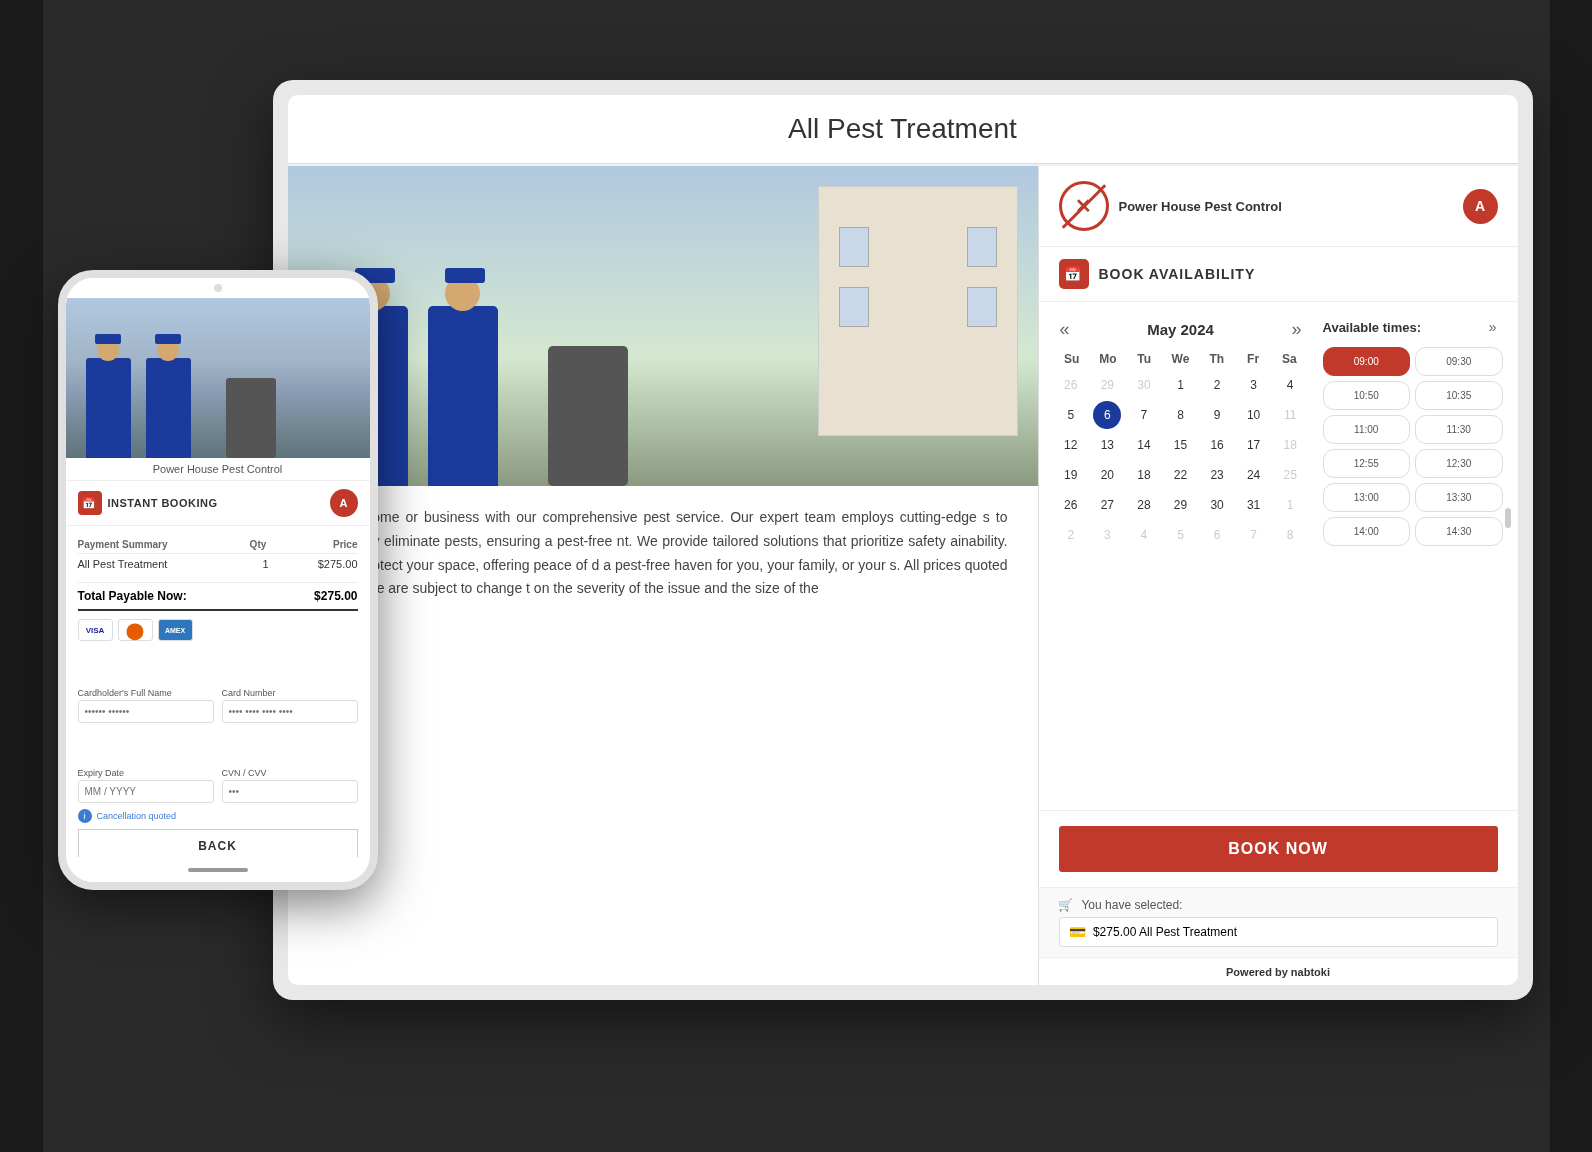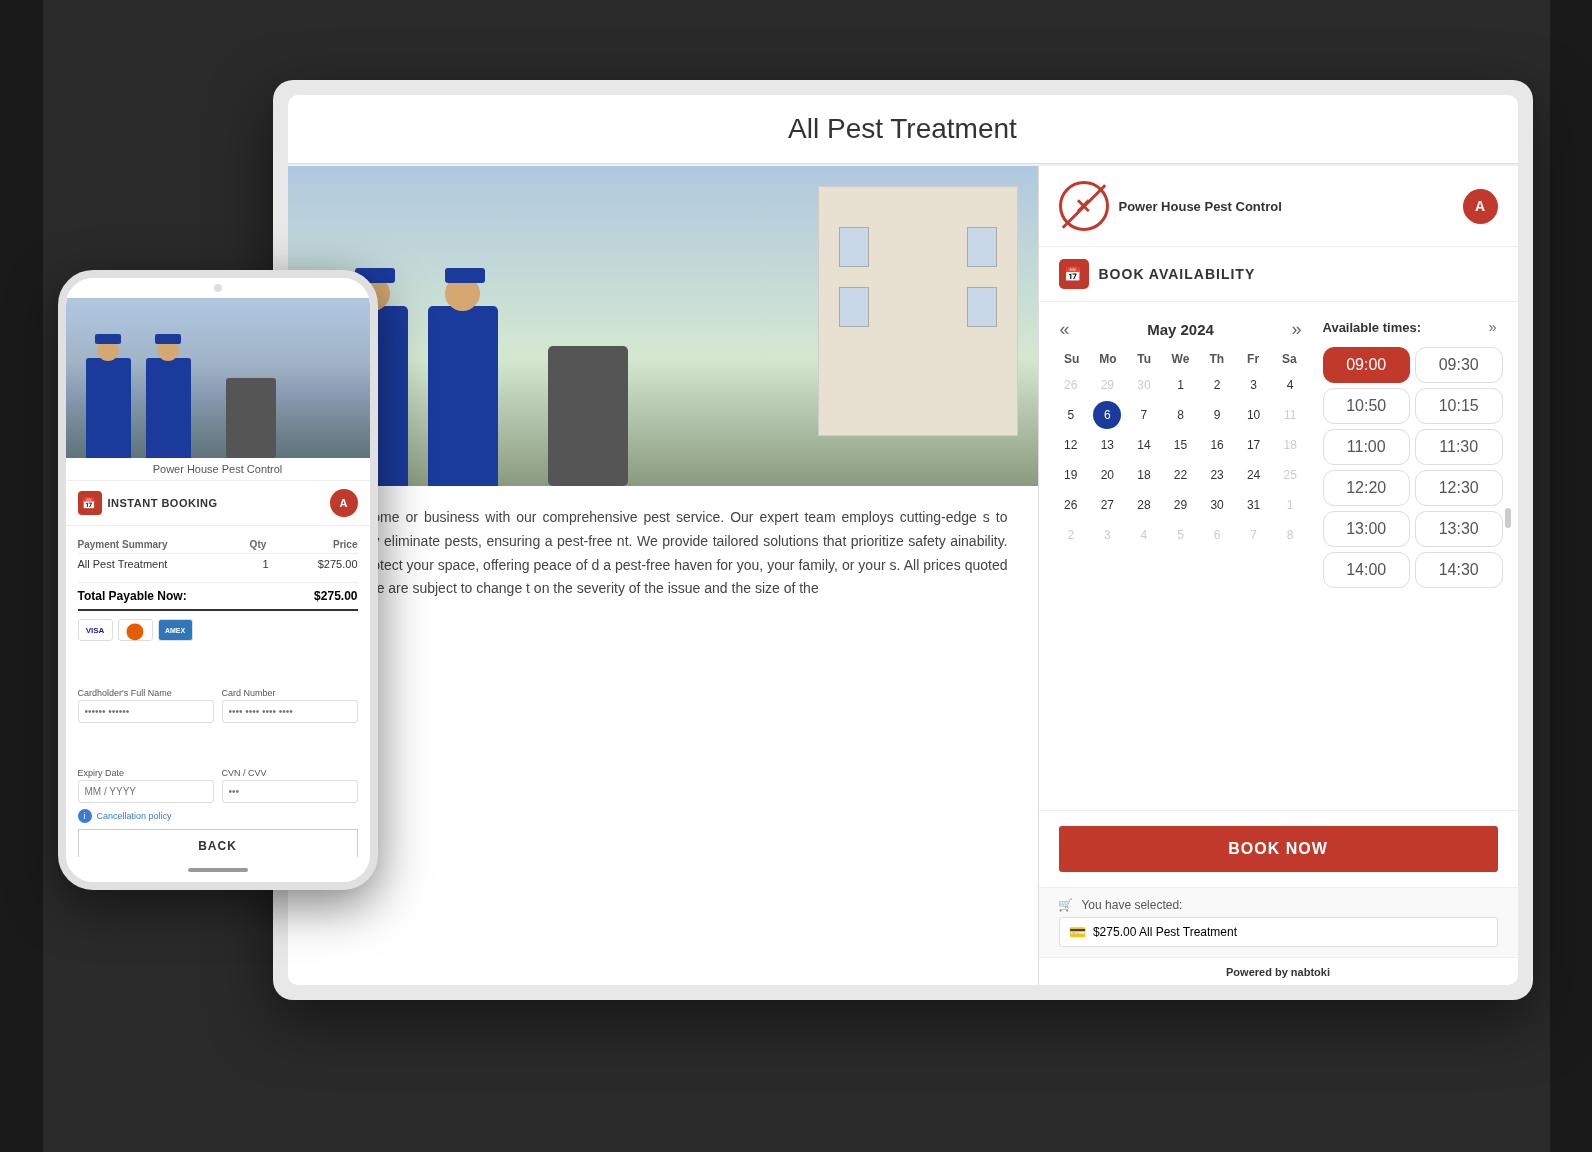--- a/index.html
+++ b/index.html
@@ -326,21 +326,21 @@
     }
     .times-grid {
       display: grid;
       grid-template-columns: 1fr 1fr;
       gap: 5px;
     }
     .time-slot {
       padding: 8px 5px;
       border: 1px solid #ddd;
       text-align: center;
-      font-size: 16px;
+      font-size: 10px;
       color: #555;
       cursor: pointer;
       border-radius: 11px;
     }
     .time-slot.selected {
       background: #c0392b;
       color: white;
       border-color: #c0392b;
     }
 
@@ -795,24 +795,24 @@
 
             <div class="times-section" style="position:relative;">
               <div class="times-header">
                 <span>Available times:</span>
                 <button class="cal-nav-btn" style="font-size:14px;">»</button>
               </div>
               <div class="times-grid">
                 <div class="time-slot selected">09:00</div>
                 <div class="time-slot">09:30</div>
                 <div class="time-slot">10:50</div>
-                <div class="time-slot">10:15</div>
+                <div class="time-slot">10:35</div>
                 <div class="time-slot">11:00</div>
                 <div class="time-slot">11:30</div>
-                <div class="time-slot">12:20</div>
+                <div class="time-slot">12:55</div>
                 <div class="time-slot">12:30</div>
                 <div class="time-slot">13:00</div>
                 <div class="time-slot">13:30</div>
                 <div class="time-slot">14:00</div>
                 <div class="time-slot">14:30</div>
               </div>
               <div class="scroll-indicator"></div>
             </div>
           </div>
 
@@ -936,21 +936,21 @@
           </div>
           <div class="mobile-field">
             <label>CVN / CVV</label>
             <input type="text" placeholder="•••" style="">
           </div>
         </div>
 
         
         <div class="cancellation-policy">
           <div class="info-icon">i</div>
-          <span>Cancellation policy</span>
+          <span>Cancellation quoted</span>
         </div>
 
         
         <button class="mobile-back-btn">BACK</button>
 
         
         <button class="mobile-pay-btn">PAY AND CONFIRM</button>
 
       </div>
 

